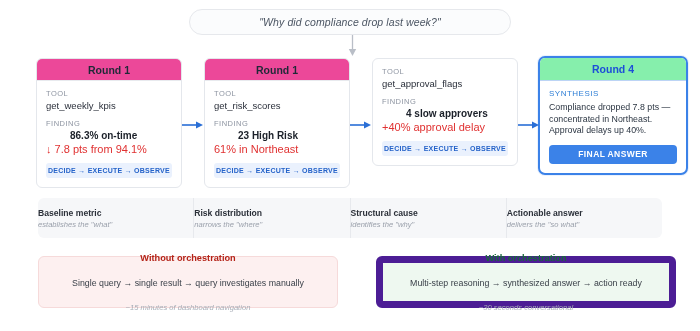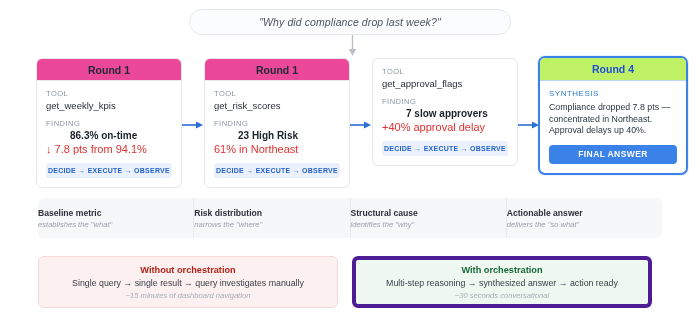--- a/index.html
+++ b/index.html
@@ -81,21 +81,21 @@
     background: #ec4899;
     border-bottom: 1px solid #e8eaee;
     display: flex;
     align-items: center;
     justify-content: center;
     font-size: 10.5px;
     font-weight: bold;
     color: #1f2937;
   }
   .card.r4 .card-head {
-    background: #bef264;
+    background: #86efac;
     border-bottom: 1px solid #bcd4f5;
     color: #1d4ed8;
     height: 22px;
   }
   .card-body {
     padding: 8px 9px 9px 9px;
   }
   .lbl {
     font-size: 7.5px;
     letter-spacing: .5px;
@@ -207,31 +207,31 @@
     position: absolute;
     top: 256px;
     width: 300px;
     height: 52px;
     border-radius: 6px;
     box-sizing: border-box;
     display: flex;
     flex-direction: column;
     align-items: center;
     justify-content: center;
-    gap: 3px;
+    gap: 15px;
   }
   .panel.bad {
     left: 38px;
     background: #fdf0f0;
     border: 1px solid #f6dada;
   }
   .panel.good {
-    left: 352px;
+    left: 376px;
     background: #eef8f0;
-    border: 4px solid #4c1d95;
+    border: 7px solid #4c1d95;
   }
   .panel-title {
     font-size: 9.2px;
     font-weight: bold;
   }
   .panel.bad .panel-title { color: #b42318; }
   .panel.good .panel-title { color: #17693a; }
   .panel-line {
     font-size: 8.8px;
     color: #3a4049;
@@ -280,21 +280,21 @@
       <p class="delta">61% in Northeast</p>
       <div class="flow-badge">DECIDE → EXECUTE → OBSERVE</div>
     </div>
   </div>
 
   <div class="card r3">
     <div class="card-body">
       <p class="lbl">TOOL</p>
       <p class="val">get_approval_flags</p>
       <p class="lbl">FINDING</p>
-      <p class="finding">7 slow approvers</p>
+      <p class="finding">4 slow approvers</p>
       <p class="delta">+40% approval delay</p>
       <div class="flow-badge">DECIDE → EXECUTE → OBSERVE</div>
     </div>
   </div>
 
   <div class="card r4">
     <div class="card-head">Round 4</div>
     <div class="card-body">
       <p class="syn-lbl">SYNTHESIS</p>
       <p class="syn-text">Compliance dropped 7.8 pts — concentrated in Northeast. Approval delays up 40%.</p>

